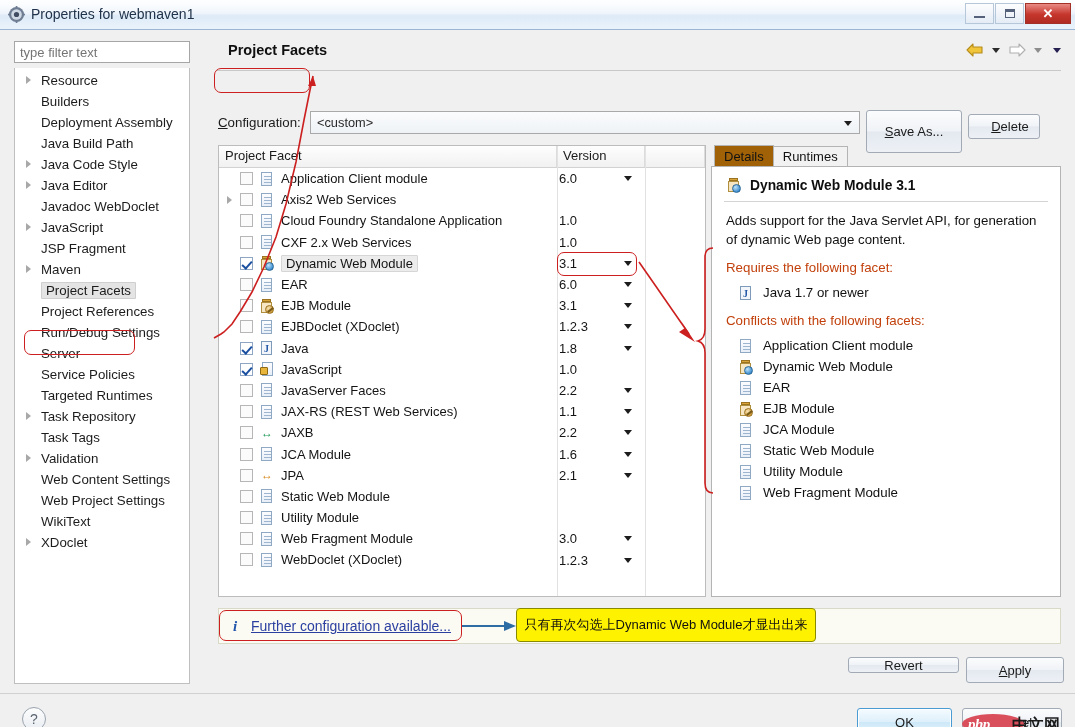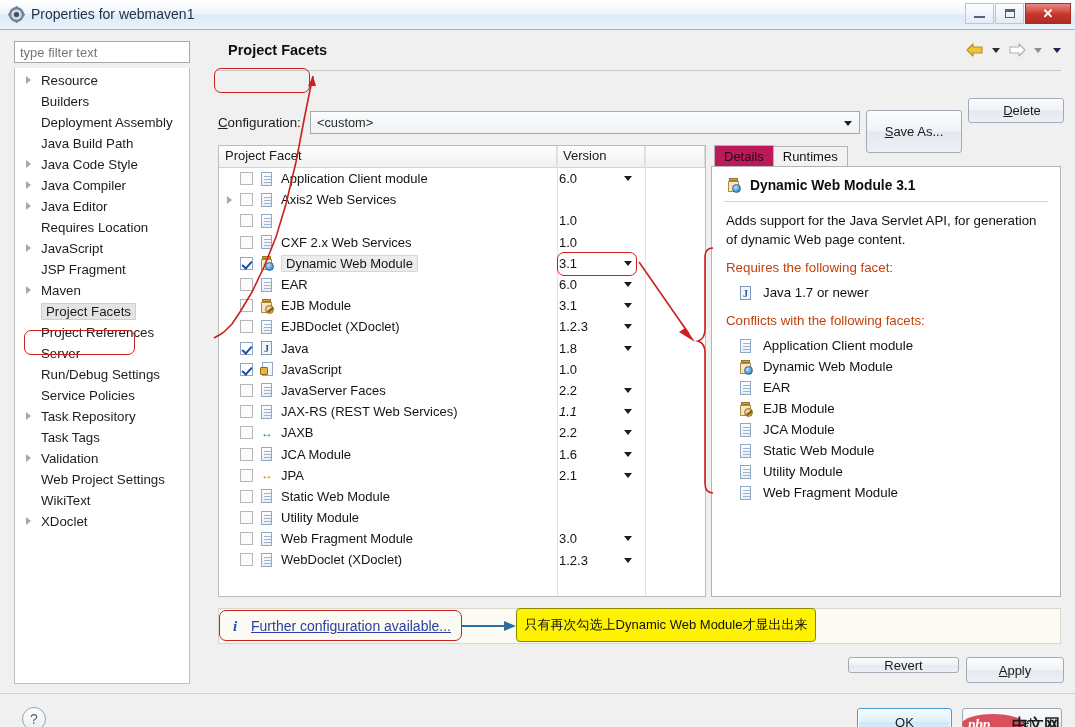--- a/index.html
+++ b/index.html
@@ -170,21 +170,21 @@
   .btn {
     border: 1px solid #a2aab5;
     background: linear-gradient(180deg,#fbfcfd 0%,#f0f3f7 48%,#e4e9f0 52%,#edf1f6 100%);
     border-radius: 3px;
     font-size: 13px; color: #1b1b1b;
     display: flex; align-items: center; justify-content: center;
     font-family: "Liberation Sans", sans-serif;
   }
   .btn u { text-decoration: underline; }
   #btn-saveas { position: absolute; left: 866px; top: 80px; width: 96px; height: 43px; }
-  #btn-delete { position: absolute; left: 968px; top: 68px; width: 96px; height: 25px; padding-left: 12px; }
+  #btn-delete { position: absolute; left: 968px; top: 84px; width: 72px; height: 25px; padding-left: 12px; }
 
   
   #facet-table {
     position: absolute; left: 218px; top: 115px;
     width: 488px; height: 452px;
     background: #fff;
     border: 1px solid #bcbcbc;
     overflow: hidden;
   }
   .ft-head {
@@ -292,21 +292,21 @@
     display: flex; align-items: flex-end; height: 22px;
   }
   .dtab {
     height: 21px; padding: 2px 9px 0 9px;
     font-size: 13px; color: #121212;
     border: 1px solid #b4b4b4; border-bottom: none;
     background: #f2f2f2;
     margin-right: -1px;
   }
   .dtab.active {
-    background: #be185d; height: 22px; padding-top: 3px;
+    background: #a16207; height: 22px; padding-top: 3px;
     border-color: #b4b4b4;
   }
   #details-panel {
     position: absolute; left: 711px; top: 136px;
     width: 350px; height: 431px;
     background: #fff;
     border: 1px solid #b4b4b4;
     padding: 10px 12px;
     overflow: hidden;
   }
@@ -458,34 +458,35 @@
   <div id="content">
 
     <input id="filter-box" placeholder="type filter text" style="">
 
     <div id="tree">
         <div class="tree-item"><span class="arrow"></span><span class="lbl">Resource</span></div>
         <div class="tree-item"><span class="lbl">Builders</span></div>
         <div class="tree-item"><span class="lbl">Deployment Assembly</span></div>
         <div class="tree-item"><span class="lbl">Java Build Path</span></div>
         <div class="tree-item"><span class="arrow"></span><span class="lbl">Java Code Style</span></div>
-        <div class="tree-item"><span class="arrow"></span><span class="lbl">Java Compiler</span></div>
         <div class="tree-item"><span class="arrow"></span><span class="lbl">Java Editor</span></div>
-        <div class="tree-item"><span class="lbl">Requires Location</span></div>
+        <div class="tree-item"><span class="lbl">Javadoc WebDoclet</span></div>
         <div class="tree-item"><span class="arrow"></span><span class="lbl">JavaScript</span></div>
         <div class="tree-item"><span class="lbl">JSP Fragment</span></div>
         <div class="tree-item"><span class="arrow"></span><span class="lbl">Maven</span></div>
         <div class="tree-item selected"><span class="lbl">Project Facets</span></div>
         <div class="tree-item"><span class="lbl">Project References</span></div>
+        <div class="tree-item"><span class="lbl">Run/Debug Settings</span></div>
         <div class="tree-item"><span class="lbl">Server</span></div>
-        <div class="tree-item"><span class="lbl">Run/Debug Settings</span></div>
         <div class="tree-item"><span class="lbl">Service Policies</span></div>
+        <div class="tree-item"><span class="lbl">Targeted Runtimes</span></div>
         <div class="tree-item"><span class="arrow"></span><span class="lbl">Task Repository</span></div>
         <div class="tree-item"><span class="lbl">Task Tags</span></div>
         <div class="tree-item"><span class="arrow"></span><span class="lbl">Validation</span></div>
+        <div class="tree-item"><span class="lbl">Web Content Settings</span></div>
         <div class="tree-item"><span class="lbl">Web Project Settings</span></div>
         <div class="tree-item"><span class="lbl">WikiText</span></div>
         <div class="tree-item"><span class="arrow"></span><span class="lbl">XDoclet</span></div>
       </div>
 
     <div id="page-title">Project Facets</div>
     <div class="hdr-rule"></div>
 
     <div id="nav-arrows">
       <svg width="20" height="16" viewBox="0 0 20 16">
@@ -535,20 +536,21 @@
               <span class="ic-doc"></span>
             </span>
             <span class="fname">Axis2 Web Services</span>
           </div>
           <div class="frow">
             <span class="expander"></span>
             <span class="cb"></span>
             <span class="ficon">
               <span class="ic-doc"></span>
             </span>
+            <span class="fname">Cloud Foundry Standalone Application</span>
           </div>
           <div class="frow">
             <span class="expander"></span>
             <span class="cb"></span>
             <span class="ficon">
               <span class="ic-doc"></span>
             </span>
             <span class="fname">CXF 2.x Web Services</span>
           </div>
           <div class="frow">
@@ -693,21 +695,21 @@
         <span class="vcaret" style="left: 405px; top: 136px;"></span>
         <span class="fver" style="left: 340px; top: 152.2px;">3.1</span>
         <span class="vcaret" style="left: 405px; top: 157.2px;"></span>
         <span class="fver" style="left: 340px; top: 173.4px;">1.2.3</span>
         <span class="vcaret" style="left: 405px; top: 178.4px;"></span>
         <span class="fver" style="left: 340px; top: 194.6px;">1.8</span>
         <span class="vcaret" style="left: 405px; top: 199.6px;"></span>
         <span class="fver" style="left: 340px; top: 215.8px;">1.0</span>
         <span class="fver" style="left: 340px; top: 237px;">2.2</span>
         <span class="vcaret" style="left: 405px; top: 242px;"></span>
-        <span class="fver" style="left: 340px; top: 258.2px; font-style: italic;">1.1</span>
+        <span class="fver" style="left: 340px; top: 258.2px;">1.1</span>
         <span class="vcaret" style="left: 405px; top: 263.2px;"></span>
         <span class="fver" style="left: 340px; top: 279.4px;">2.2</span>
         <span class="vcaret" style="left: 405px; top: 284.4px;"></span>
         <span class="fver" style="left: 340px; top: 300.6px;">1.6</span>
         <span class="vcaret" style="left: 405px; top: 305.6px;"></span>
         <span class="fver" style="left: 340px; top: 321.8px;">2.1</span>
         <span class="vcaret" style="left: 405px; top: 326.8px;"></span>
         <span class="fver" style="left: 340px; top: 385.4px;">3.0</span>
         <span class="vcaret" style="left: 405px; top: 390.4px;"></span>
         <span class="fver" style="left: 340px; top: 406.6px;">1.2.3</span>

